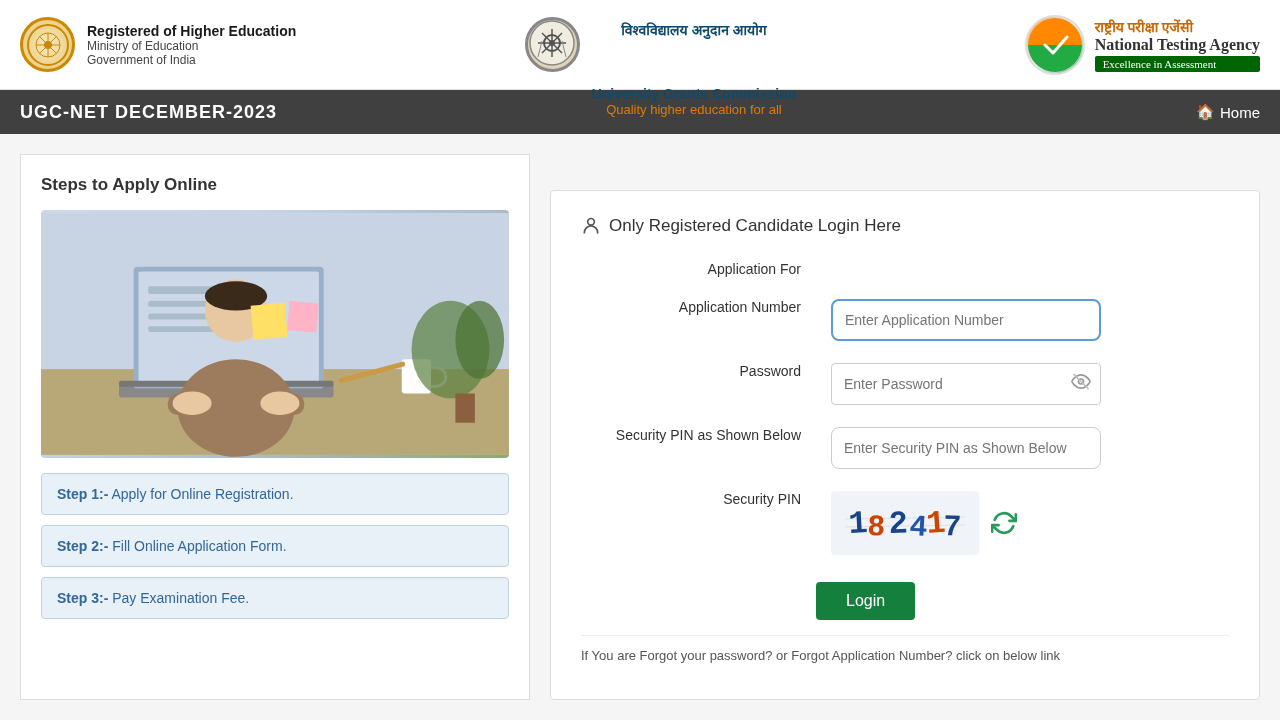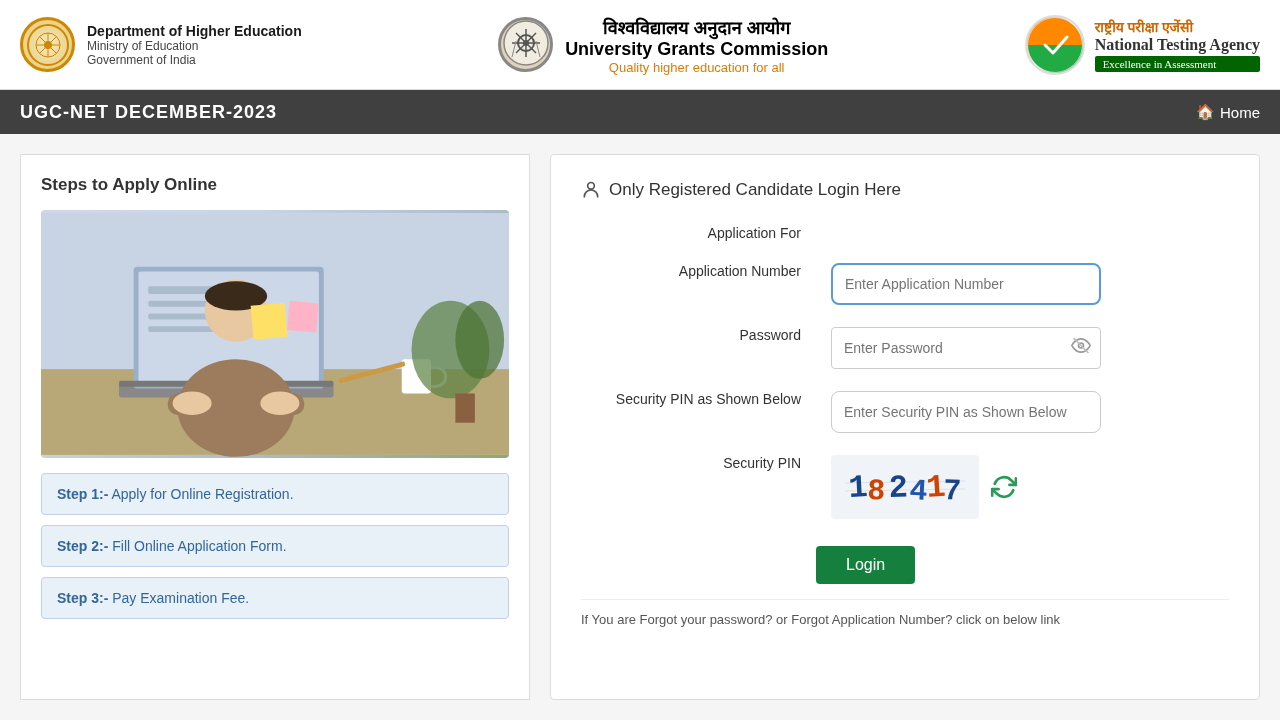--- a/index.html
+++ b/index.html
@@ -29,23 +29,24 @@
       font-size: 12px;
       color: #444;
     }
     .header-center {
       display: flex;
       align-items: center;
       gap: 12px;
       text-align: center;
     }
     .header-center-text h2 {
-      font-size: 18px;
-      font-weight: bold;
-      color: #000000;
+      font-size: 14px;
+      font-weight: bold;
+      color: #0c4a6e;
+      margin-top: 47px;
     }
     .header-center-text p {
       font-size: 13px;
       color: #e07b00;
     }
     .header-right {
       display: flex;
       align-items: center;
       gap: 10px;
     }
@@ -143,20 +144,21 @@
       color: #336699;
     }
 
     
     .right-panel {
       flex: 1;
       background: #fff;
       border: 1px solid #ddd;
       border-radius: 4px;
       padding: 25px 30px;
+      margin-top: 36px;
     }
     .right-panel-title {
       font-size: 17px;
       color: #333;
       margin-bottom: 25px;
       display: flex;
       align-items: center;
       gap: 8px;
     }
     .right-panel-title svg {
@@ -331,21 +333,21 @@
         <circle cx="21" cy="21" r="12" fill="none" stroke="#cc8800" stroke-width="1"></circle>
 
         <circle cx="21" cy="21" r="4" fill="#cc8800"></circle>
         <line x1="21" y1="9" x2="21" y2="33" stroke="#cc8800" stroke-width="1"></line>
         <line x1="9" y1="21" x2="33" y2="21" stroke="#cc8800" stroke-width="1"></line>
         <line x1="12.5" y1="12.5" x2="29.5" y2="29.5" stroke="#cc8800" stroke-width="1"></line>
         <line x1="29.5" y1="12.5" x2="12.5" y2="29.5" stroke="#cc8800" stroke-width="1"></line>
       </svg>
     </div>
     <div class="header-left-text">
-      <h2>Department of Higher Education</h2>
+      <h2>Registered of Higher Education</h2>
       <p>Ministry of Education</p>
       <p>Government of India</p>
     </div>
   </div>
 
   <div class="header-center">
     <div class="ugc-emblem">
       <svg width="48" height="52" viewBox="0 0 48 52">
         <circle cx="24" cy="24" r="22" fill="#f0ece0" stroke="#888" stroke-width="1.5"></circle>
 

